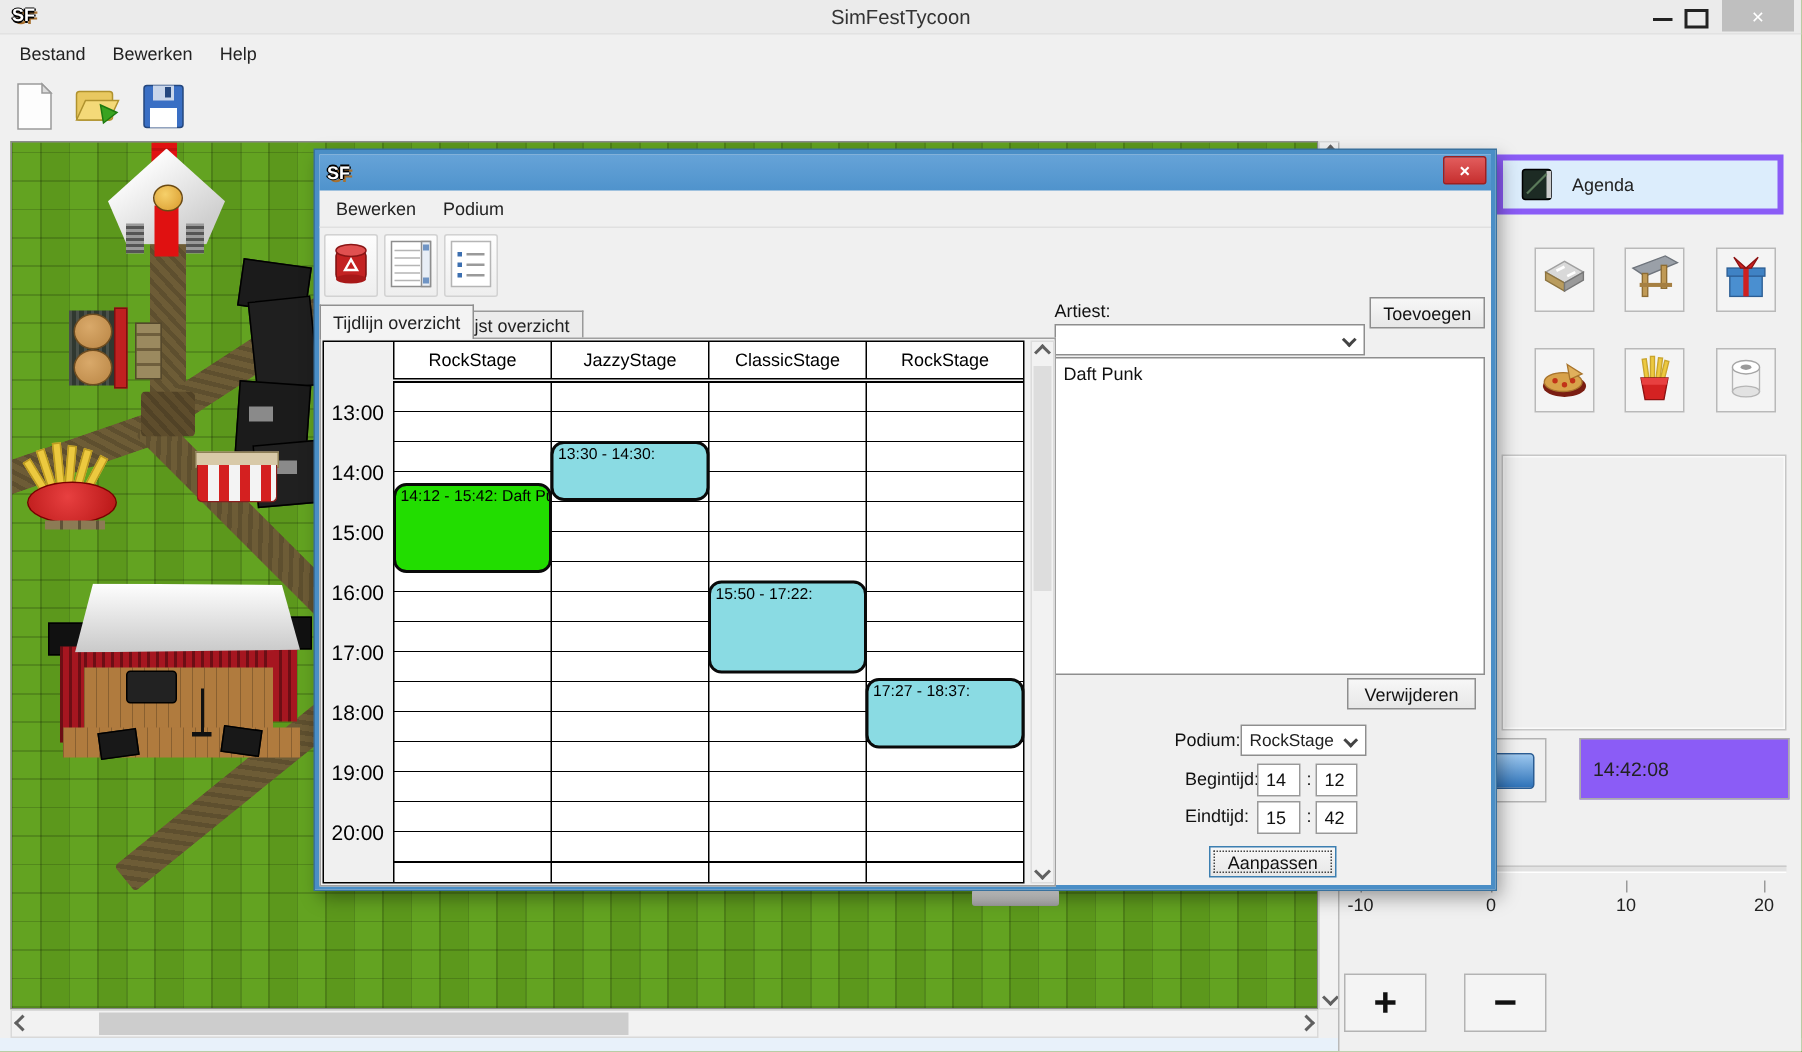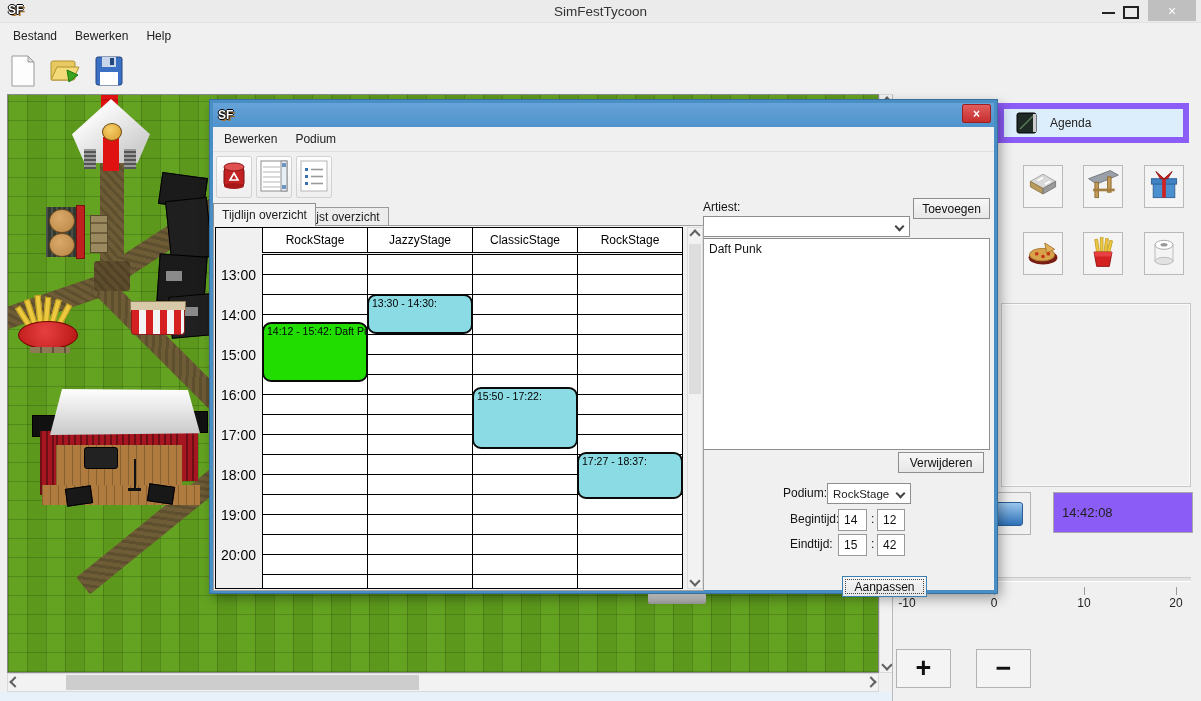--- a/index.html
+++ b/index.html
@@ -70,21 +70,21 @@
   .bottom-strip{left:0;top:692px;width:1201px;height:9px;background:#e8f1fa;}
   .chev{display:inline-block;width:6px;height:6px;border-right:2px solid #606060;border-bottom:2px solid #606060;}
   .chev.up{transform:rotate(-135deg);}
   .chev.down{transform:rotate(45deg);}
   .chev.left{transform:rotate(135deg);}
   .chev.right{transform:rotate(-45deg);}
   .sb-btn{position:absolute;width:14px;height:14px;display:flex;align-items:center;justify-content:center;}
 
   
   .side-panel{left:892px;top:95px;width:309px;height:606px;background:#f0f0f0;border-left:1px solid #b9b9b9;box-sizing:border-box;}
-  .agenda-btn{left:105px;top:8px;width:191px;height:40px;background:#dcedfc;border:6px solid #8b5cf6;box-sizing:border-box;display:flex;align-items:center;}
+  .agenda-btn{left:105px;top:8px;width:191px;height:40px;background:#dcedfc;border:4px solid #8b5cf6;box-sizing:border-box;display:flex;align-items:center;}
   .item-btn{width:40px;height:43px;background:#f4f4f4;border:1px solid #b9b9b9;box-sizing:border-box;display:flex;align-items:center;justify-content:center;}
   .groupbox{left:108px;top:208px;width:190px;height:184px;border:1px solid #c6c6c6;box-shadow:inset 0 0 0 1px #fafafa;box-sizing:border-box;}
   .tool-btn{left:93px;top:397px;width:45px;height:43px;background:#f0f0f0;border:1px solid #b3b3b3;box-sizing:border-box;display:flex;align-items:center;justify-content:center;}
   .blue-ico{width:26px;height:22px;border-radius:3px;background:linear-gradient(180deg,#9cc7ee,#2e72b8);border:1px solid #2a5d94;}
   .display-box{width:140px;background:#8b5cf6;border:1px solid #a9a9a9;box-sizing:border-box;display:flex;align-items:center;padding-left:8px;font-size:13px;color:#222;}
   .clock-box{left:160px;top:397px;height:41px;}
   .zoom-box{left:160px;top:583px;height:41px;margin-top:47px;}
   .slider-track{left:48px;top:482px;width:250px;height:3px;background:#e2e2e2;border-top:1px solid #cacaca;border-bottom:1px solid #fff;}
   .tick{position:absolute;top:492px;width:1px;height:8px;background:#9a9a9a;}
   .tick-label{position:absolute;top:501px;transform:translateX(-50%);font-size:12px;color:#222;}
@@ -477,17 +477,17 @@
       <div class="field-label" style="left:577px;top:409px;">Begintijd:</div>
       <input class="time-input" style="left: 625px; top: 406px;" value="14">
       <div class="field-label" style="left:658px;top:409px;">:</div>
       <input class="time-input" style="left: 664px; top: 406px; width: 28px;" value="12">
 
       <div class="field-label" style="left:577px;top:434px;">Eindtijd:</div>
       <input class="time-input" style="left: 625px; top: 431px;" value="15">
       <div class="field-label" style="left:658px;top:434px;">:</div>
       <input class="time-input" style="left: 664px; top: 431px; width: 28px;" value="42">
 
-      <div class="push-btn apply-btn" style="left:593px;top:473px;width:85px;height:21px;margin-left:36px;">Aanpassen</div>
+      <div class="push-btn apply-btn" style="left:593px;top:461px;width:85px;height:21px;">Aanpassen</div>
     </div>
   </div>
 
 </div>
 
 </body></html>

